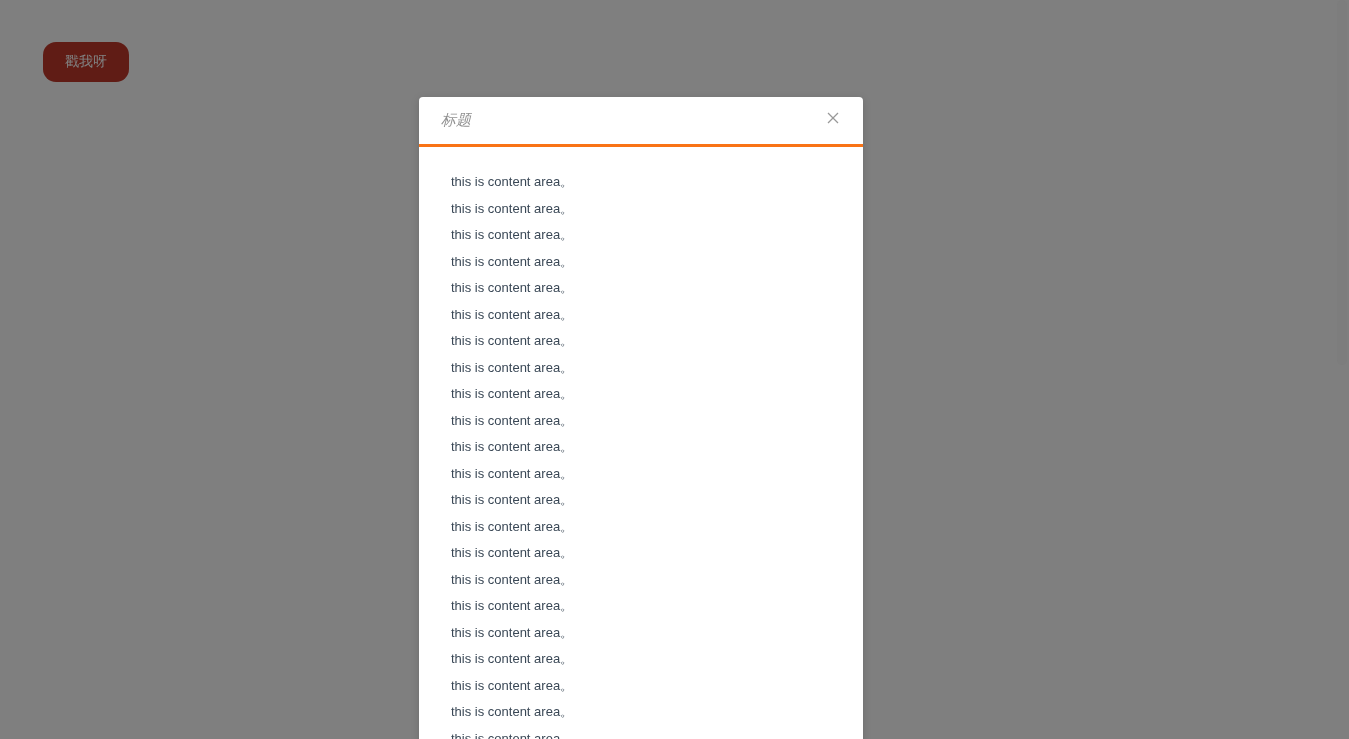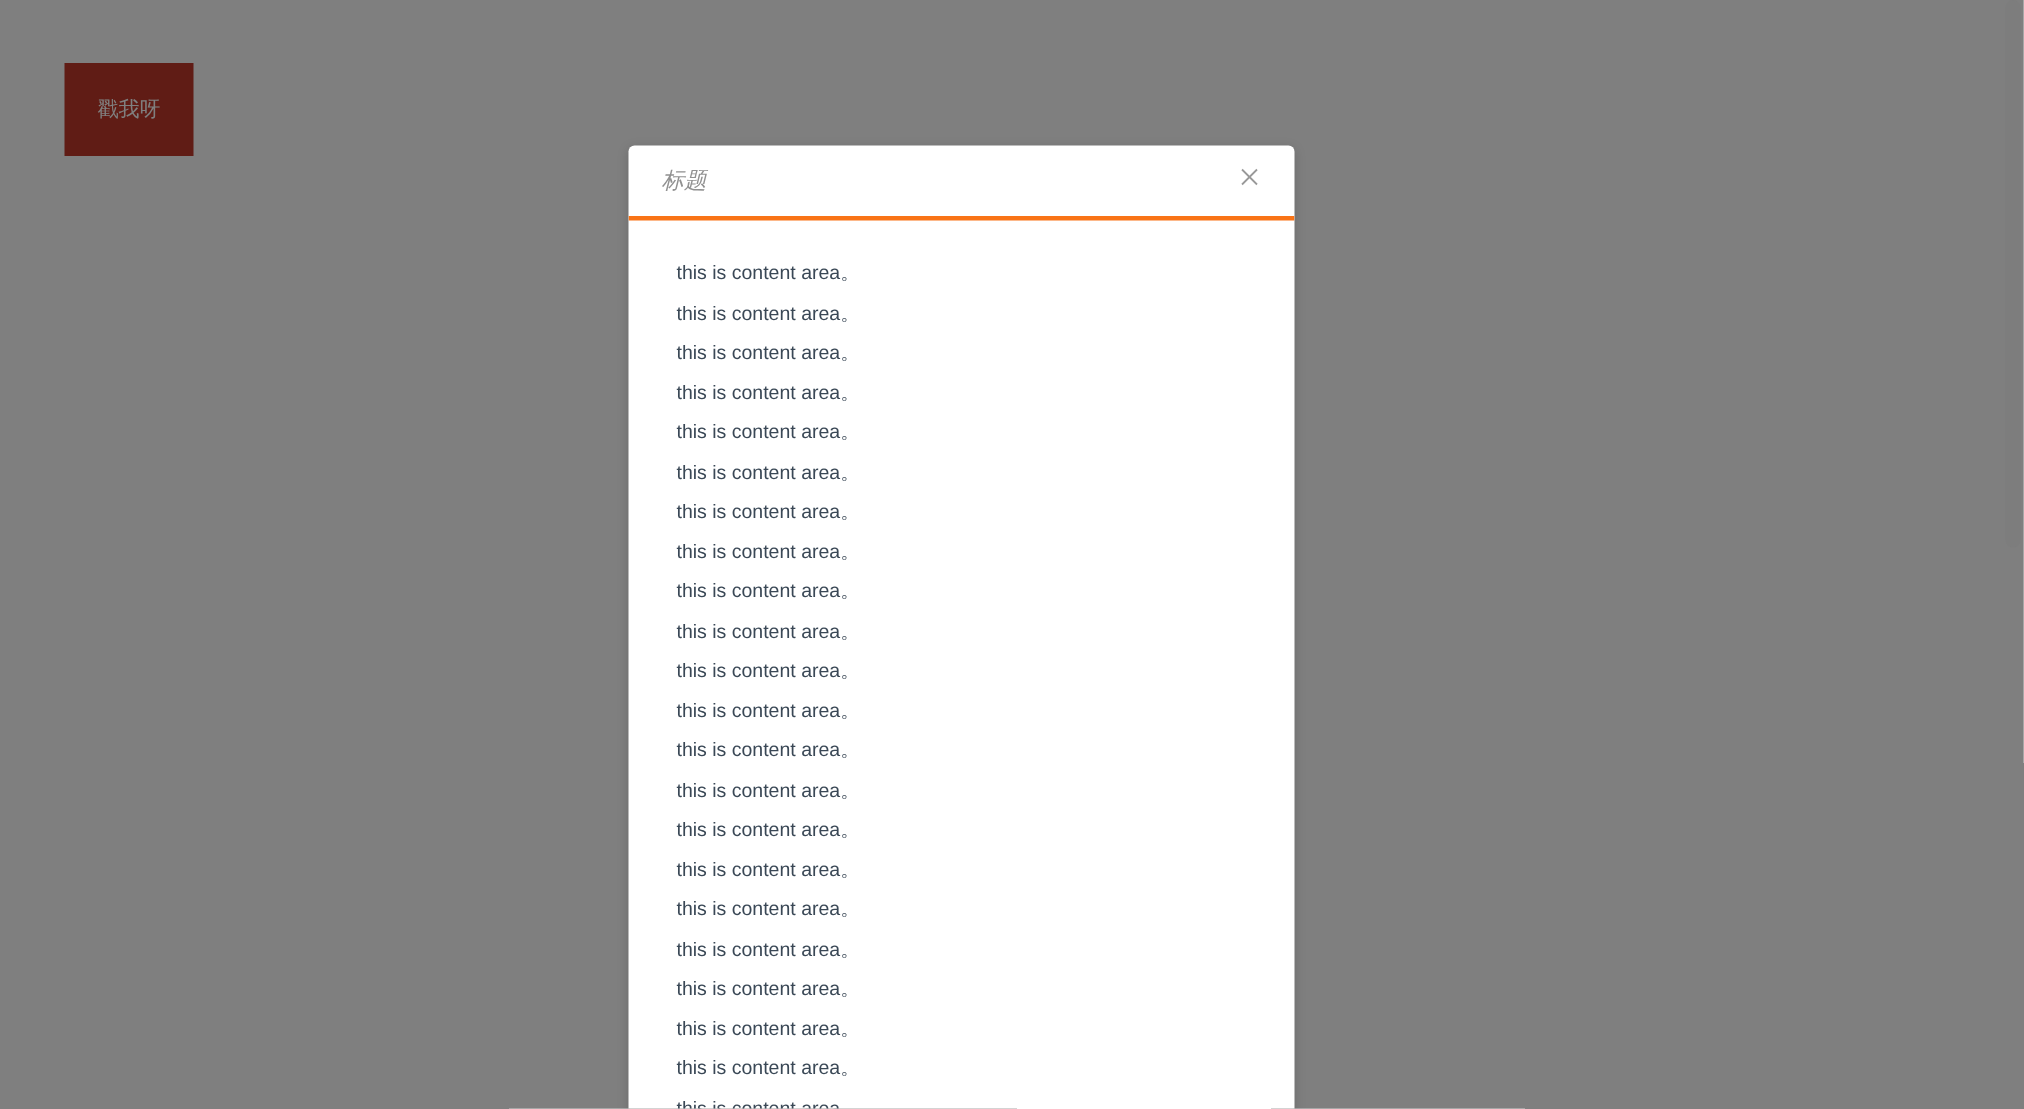--- a/index.html
+++ b/index.html
@@ -17,24 +17,24 @@
       position: relative;
     }
     
     .trigger-button {
       position: absolute;
       top: 42px;
       left: 43px;
       background: #c0392b;
       color: #ffffff;
       border: none;
-      padding: 22px 22px;
+      padding: 11px 22px;
       font-size: 14px;
       cursor: pointer;
-      border-radius: 0;
+      border-radius: 13px;
     }
     
     .overlay {
       position: absolute;
       top: 0;
       left: 0;
       width: 100%;
       height: 100%;
       background: rgba(0, 0, 0, 0.5);
       z-index: 10;

